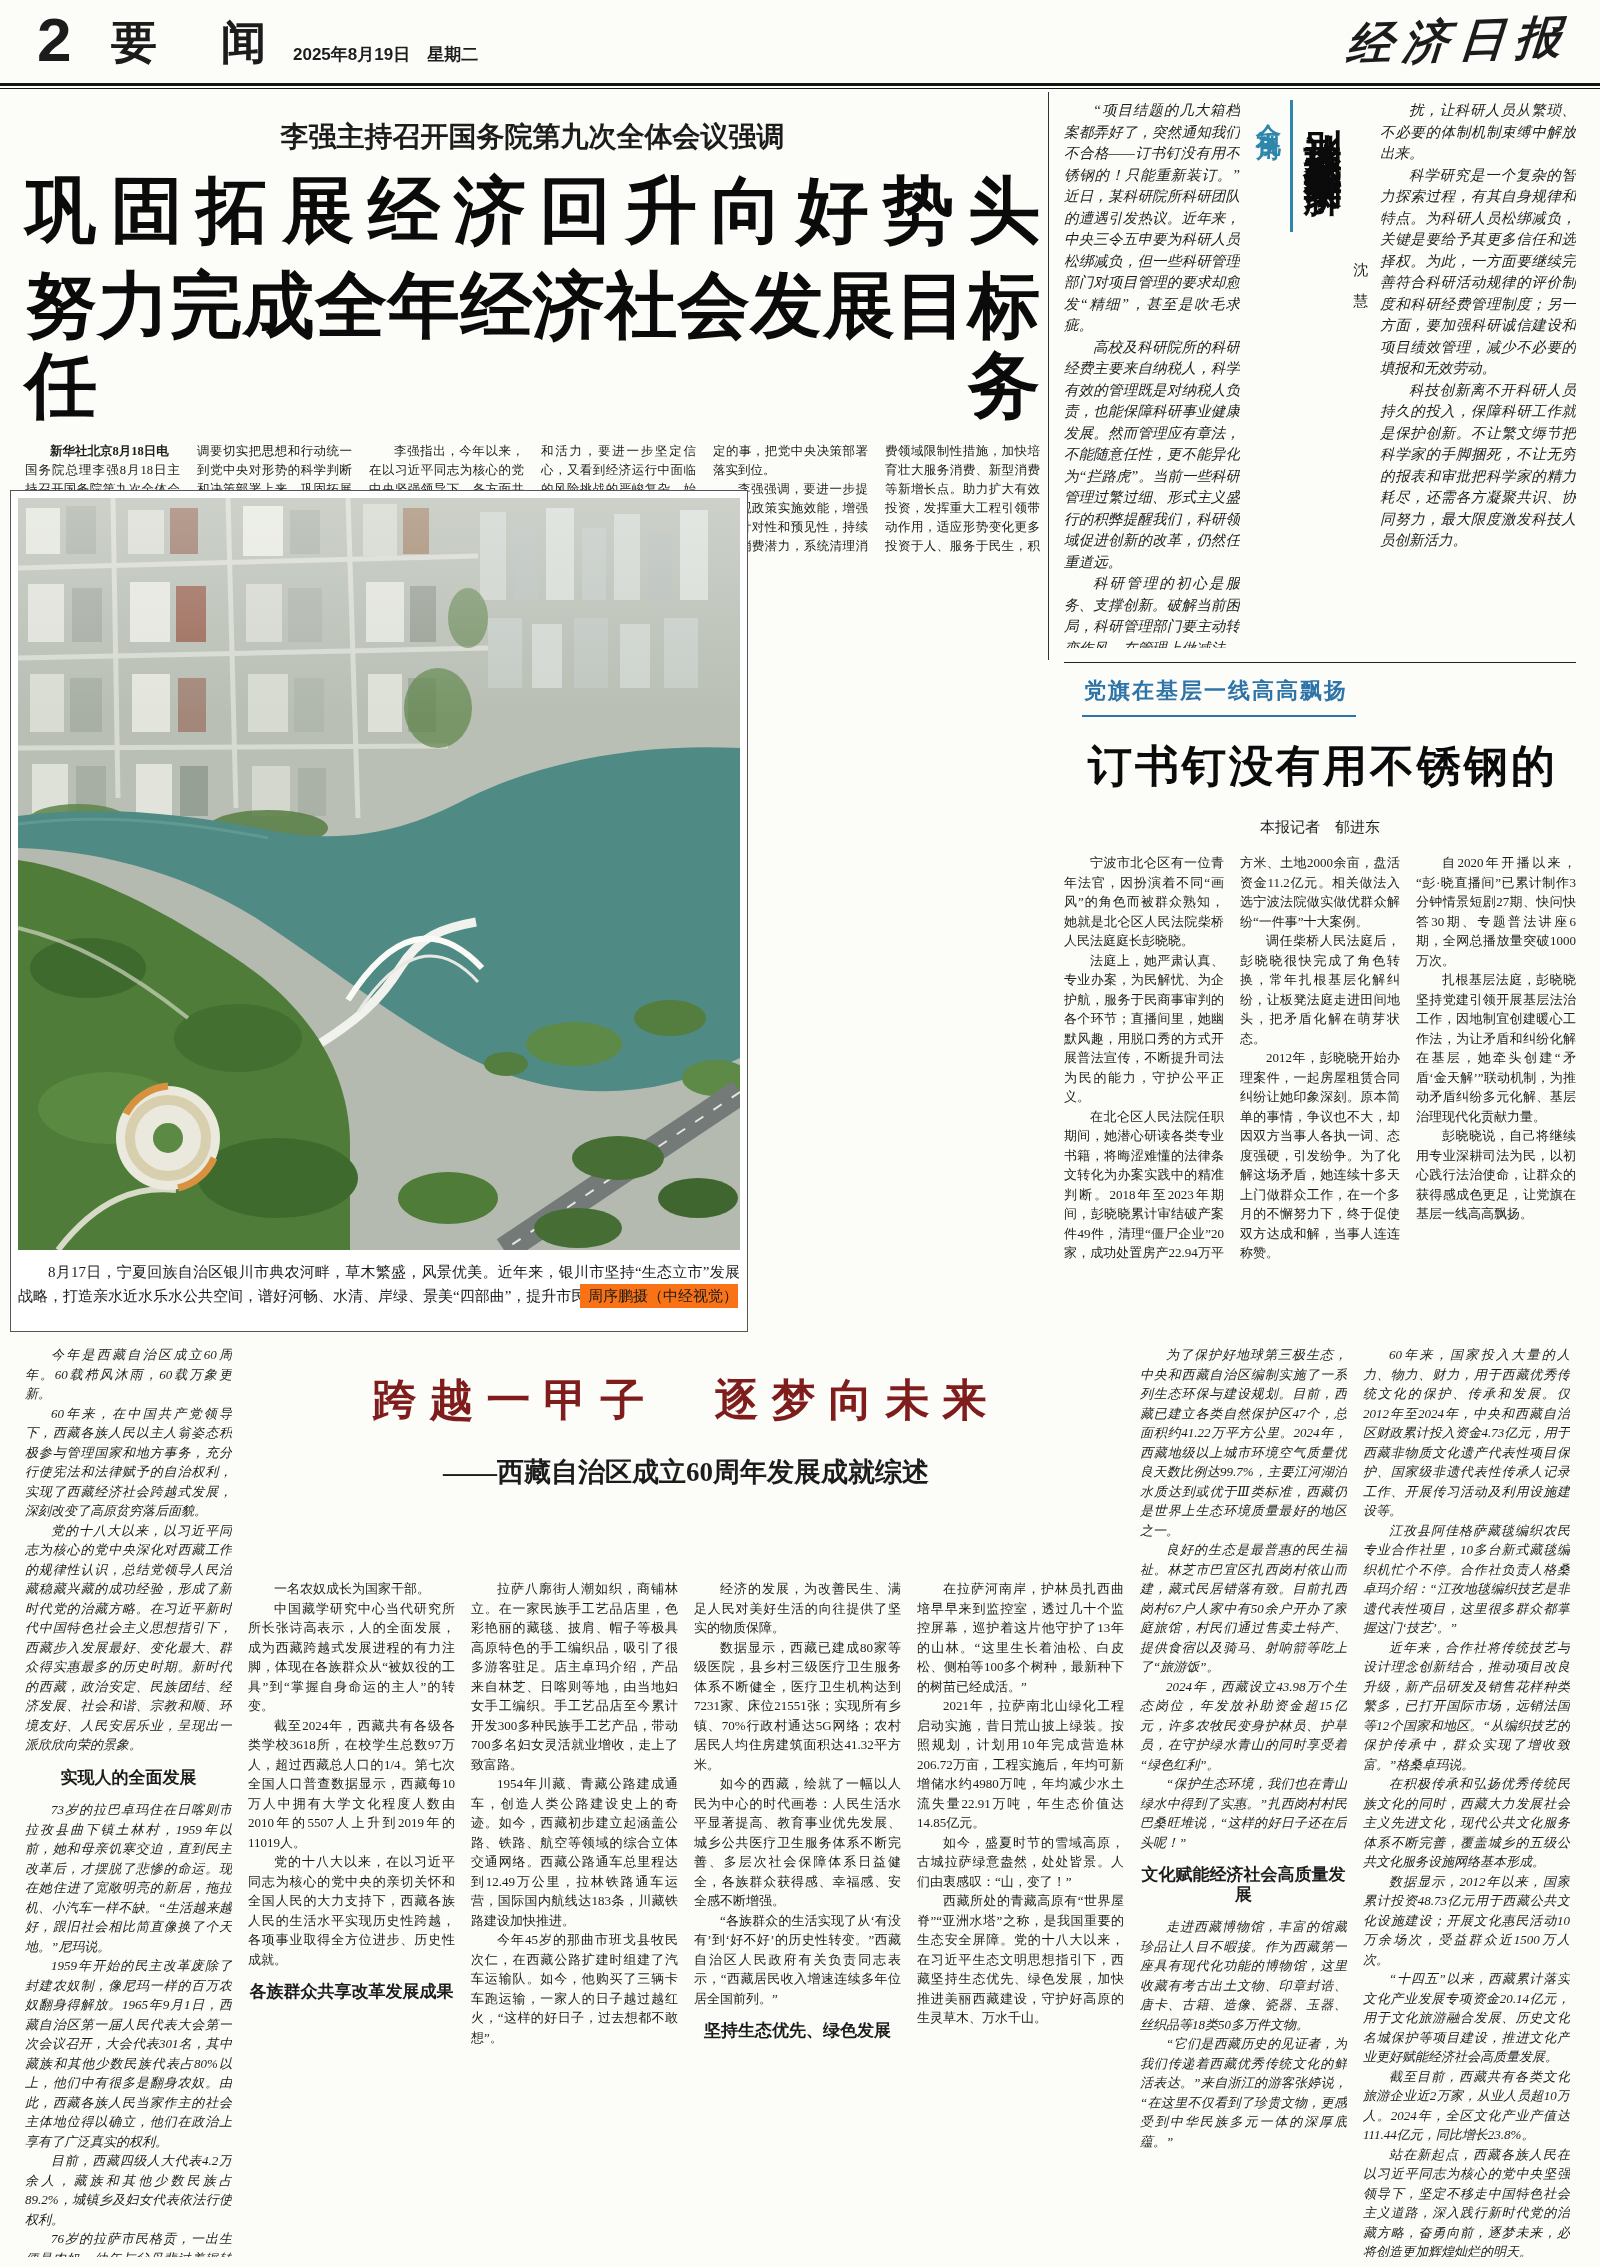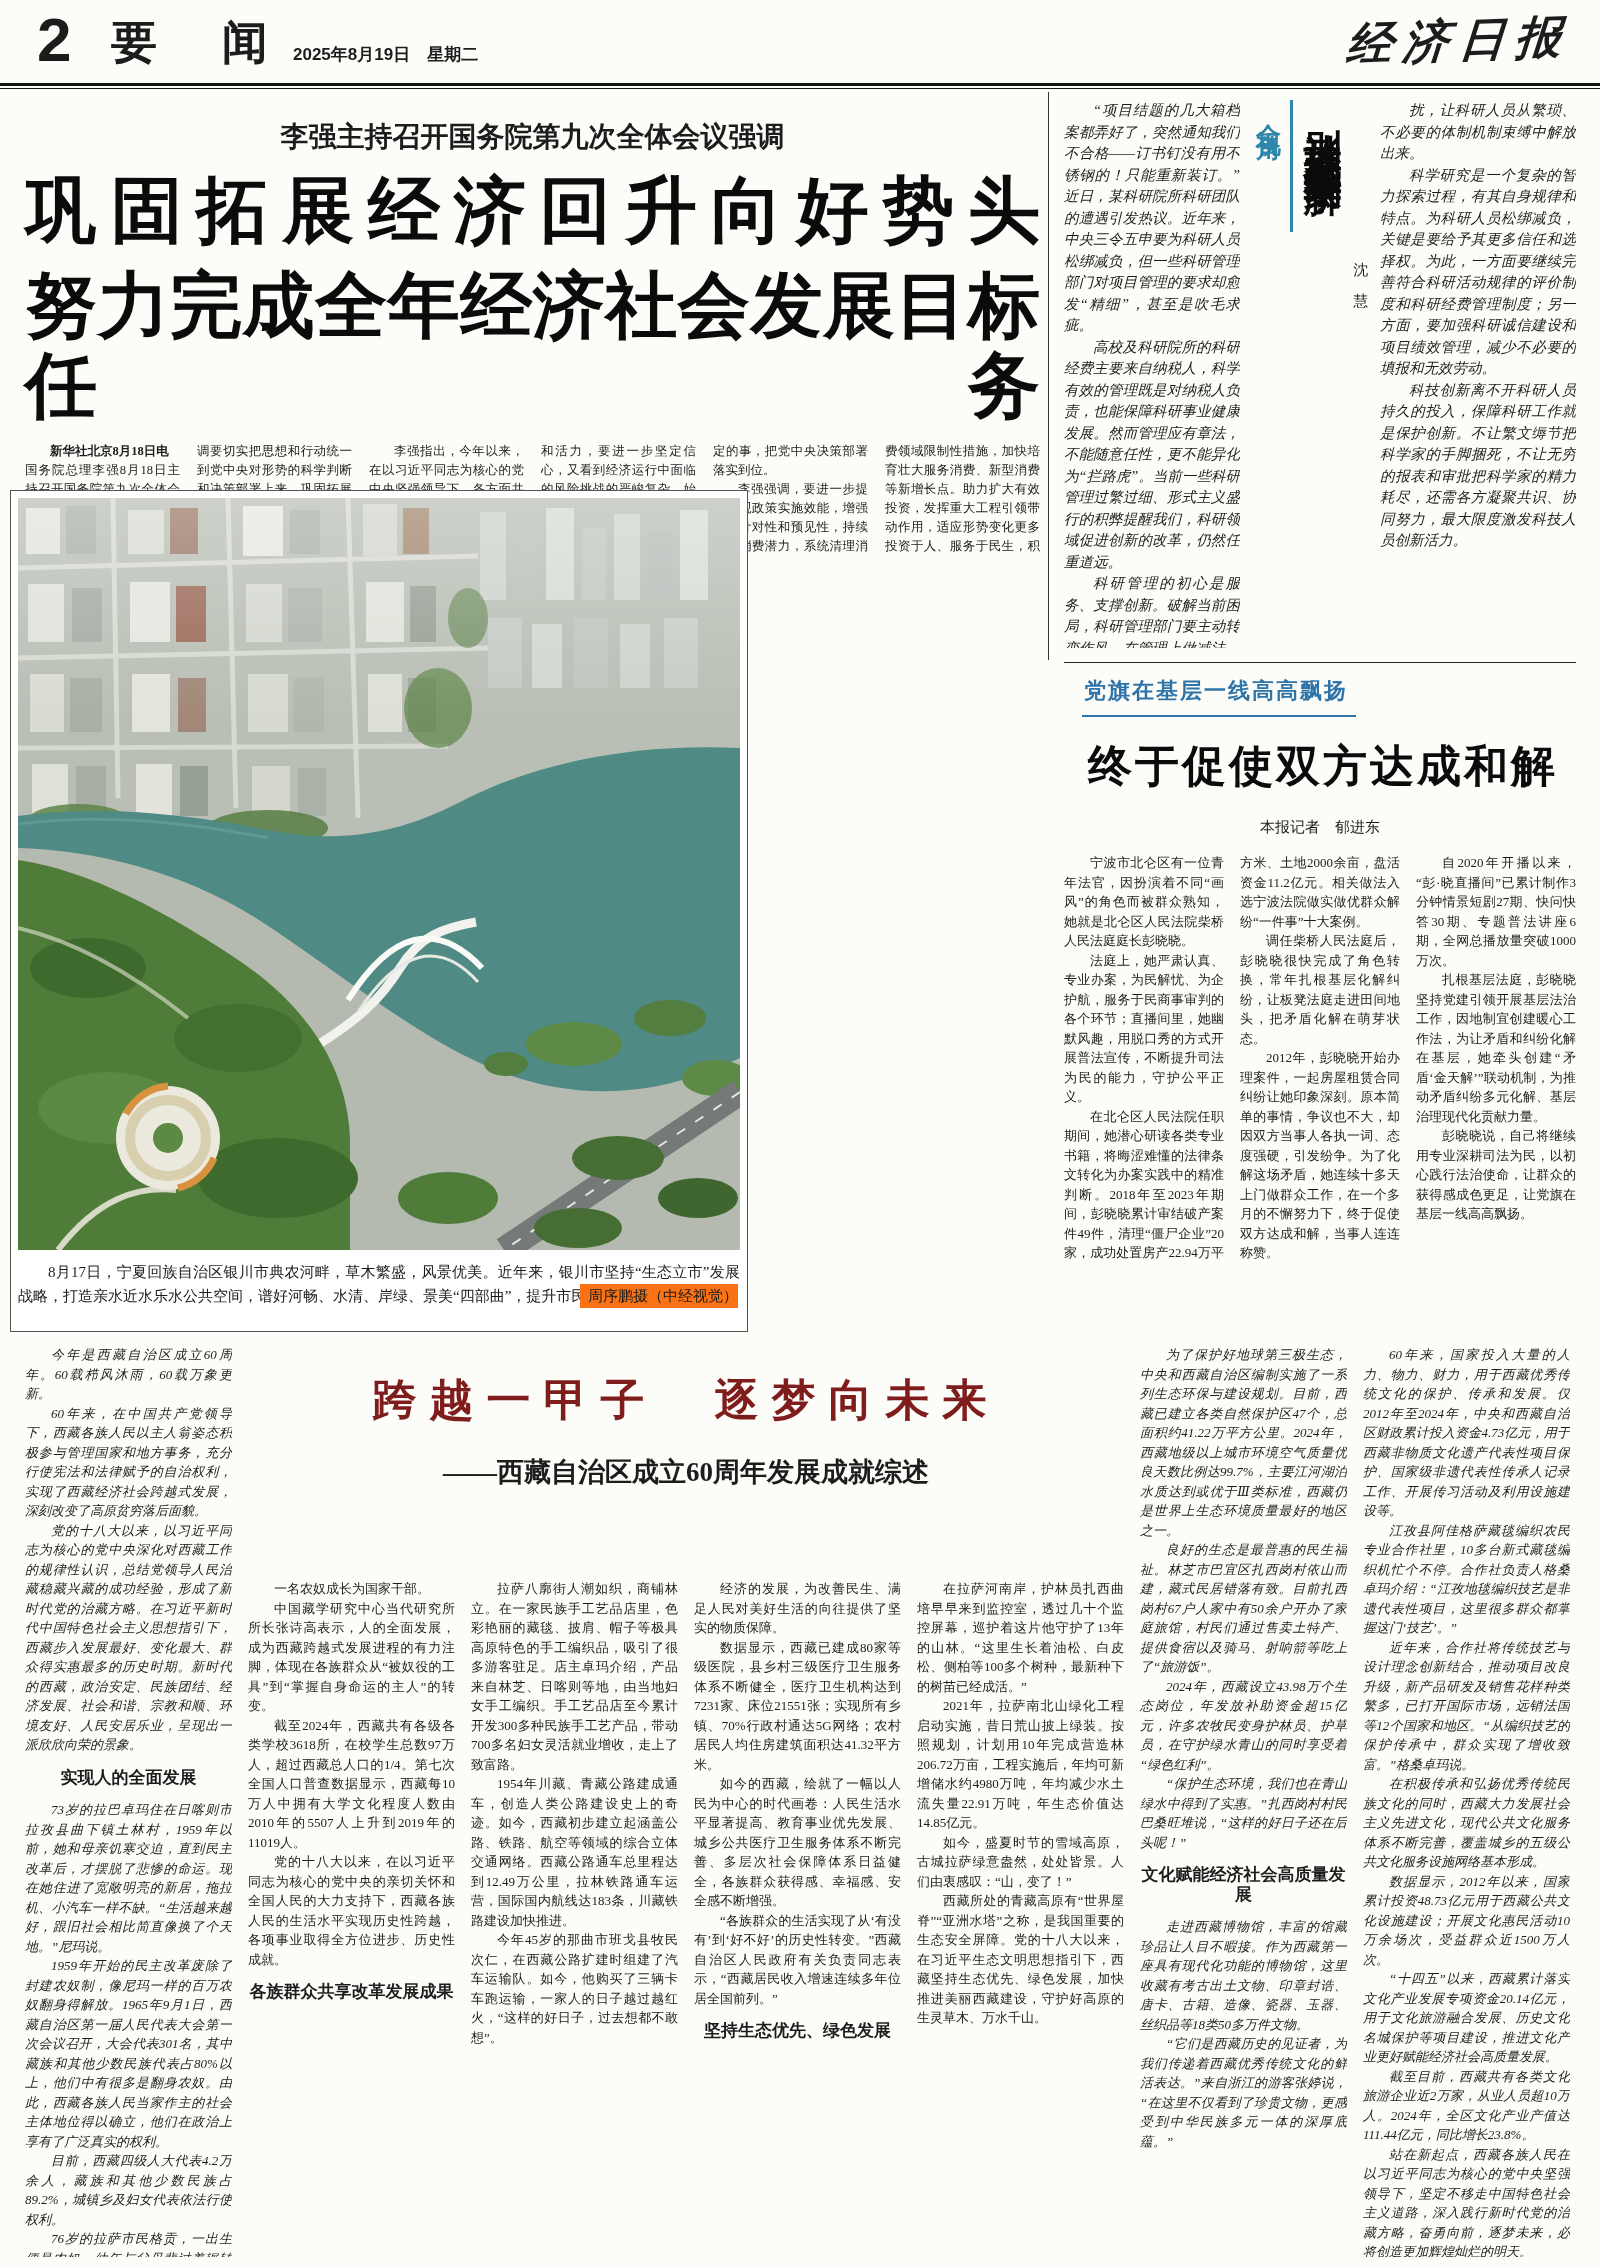--- a/index.html
+++ b/index.html
@@ -4,21 +4,21 @@
 <style>
   html,body{margin:0;padding:0;}
   body{background:#e8e8e4;font-family:"Liberation Sans","DejaVu Sans",sans-serif;}
   #page{position:relative;width:1600px;height:2267px;background:#fcfcf9;color:#1c1c1c;
         margin:0 auto;overflow:hidden;}
   
   .masthead{position:absolute;left:25px;top:10px;right:25px;height:62px;}
   .page-num{position:absolute;left:12px;top:-6px;font-size:62px;font-weight:900;
             font-family:"Liberation Sans",sans-serif;}
   .section-title{position:absolute;left:86px;top:2px;font-size:46px;font-weight:900;
-                 letter-spacing:26px;font-family:Liberation Sans, sans-serif;}
+                 letter-spacing:26px;font-family:Liberation Serif, serif;}
   .issue-date{position:absolute;left:268px;bottom:6px;font-size:17px;font-weight:700;}
   .paper-logo{position:absolute;right:4px;top:0px;font-size:46px;font-weight:900;
               font-style:italic;letter-spacing:10px;transform:skewX(-6deg) rotate(-2deg);
               font-family:"Liberation Serif","DejaVu Serif",serif;}
   .mast-rule{position:absolute;left:0;top:83px;width:1600px;height:6px;
              border-top:3px solid #141414;border-bottom:1px solid #141414;box-sizing:border-box;}
   
   .lead{position:absolute;left:25px;top:100px;width:1015px;height:392px;}
   .kicker{text-align:center;font-size:28px;font-weight:700;margin-top:18px;
           font-family:"Liberation Serif","DejaVu Serif",serif;}
@@ -129,21 +129,21 @@
     <div class="jsj-col jsj-col2">
         <p>扰，让科研人员从繁琐、不必要的体制机制束缚中解放出来。</p>
         <p>科学研究是一个复杂的智力探索过程，有其自身规律和特点。为科研人员松绑减负，关键是要给予其更多信任和选择权。为此，一方面要继续完善符合科研活动规律的评价制度和科研经费管理制度；另一方面，要加强科研诚信建设和项目绩效管理，减少不必要的填报和无效劳动。</p>
         <p>科技创新离不开科研人员持久的投入，保障科研工作就是保护创新。不让繁文缛节把科学家的手脚捆死，不让无穷的报表和审批把科学家的精力耗尽，还需各方凝聚共识、协同努力，最大限度激发科技人员创新活力。</p>
       </div>
   </aside>
   <div class="hrule-jsj"></div>
 
   <section class="party">
     <div class="series-badge">党旗在基层一线高高飘扬</div>
-    <h2>终于促使双方达成和解</h2>
+    <h2>订书钉没有用不锈钢的</h2>
     <div class="byline">本报记者　郁进东</div>
     <div class="party-body">
         <p>宁波市北仑区有一位青年法官，因扮演着不同“画风”的角色而被群众熟知，她就是北仑区人民法院柴桥人民法庭庭长彭晓晓。</p>
         <p>法庭上，她严肃认真、专业办案，为民解忧、为企护航，服务于民商事审判的各个环节；直播间里，她幽默风趣，用脱口秀的方式开展普法宣传，不断提升司法为民的能力，守护公平正义。</p>
         <p>在北仑区人民法院任职期间，她潜心研读各类专业书籍，将晦涩难懂的法律条文转化为办案实践中的精准判断。2018年至2023年期间，彭晓晓累计审结破产案件49件，清理“僵尸企业”20家，成功处置房产22.94万平方米、土地2000余亩，盘活资金11.2亿元。相关做法入选宁波法院做实做优群众解纷“一件事”十大案例。</p>
         <p>调任柴桥人民法庭后，彭晓晓很快完成了角色转换，常年扎根基层化解纠纷，让板凳法庭走进田间地头，把矛盾化解在萌芽状态。</p>
         <p>2012年，彭晓晓开始办理案件，一起房屋租赁合同纠纷让她印象深刻。原本简单的事情，争议也不大，却因双方当事人各执一词、态度强硬，引发纷争。为了化解这场矛盾，她连续十多天上门做群众工作，在一个多月的不懈努力下，终于促使双方达成和解，当事人连连称赞。</p>
         <p>自2020年开播以来，“彭·晓直播间”已累计制作3分钟情景短剧27期、快问快答30期、专题普法讲座6期，全网总播放量突破1000万次。</p>
         <p>扎根基层法庭，彭晓晓坚持党建引领开展基层法治工作，因地制宜创建暖心工作法，为让矛盾和纠纷化解在基层，她牵头创建“矛盾‘金天解’”联动机制，为推动矛盾纠纷多元化解、基层治理现代化贡献力量。</p>
         <p>彭晓晓说，自己将继续用专业深耕司法为民，以初心践行法治使命，让群众的获得感成色更足，让党旗在基层一线高高飘扬。</p>

